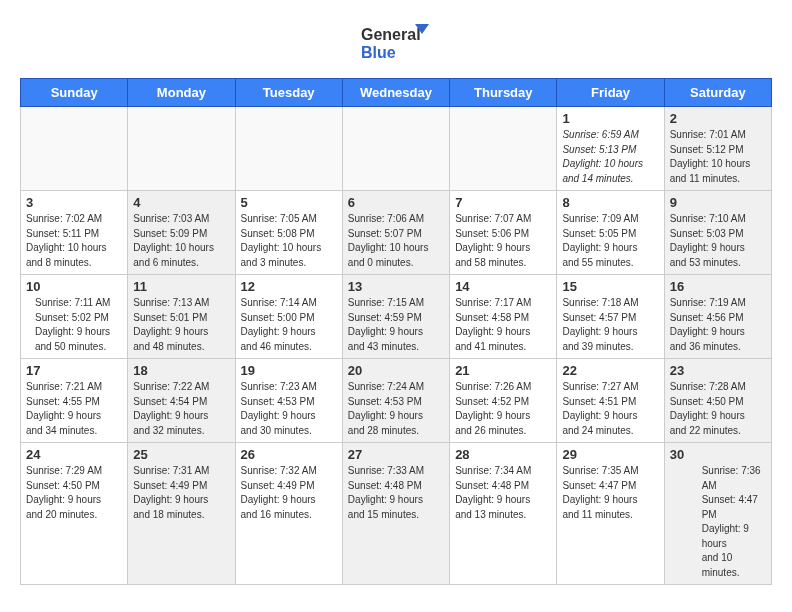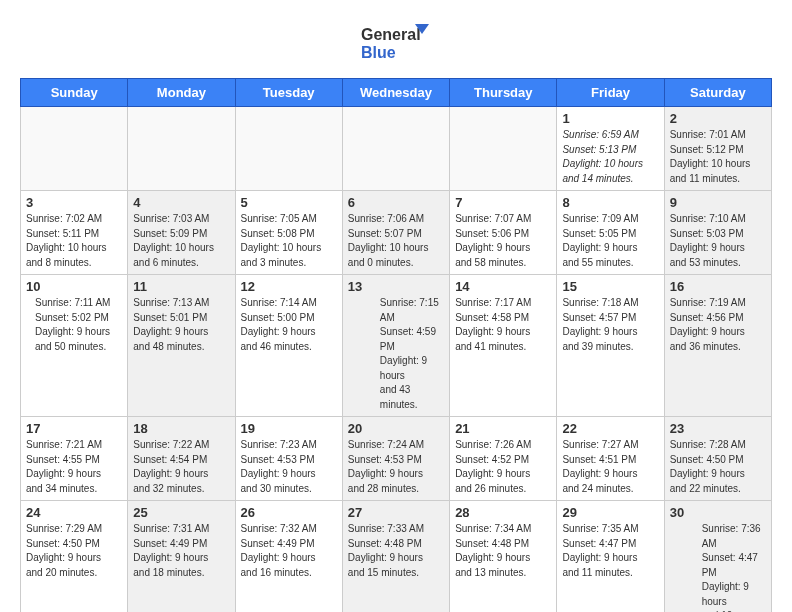--- a/index.html
+++ b/index.html
@@ -194,21 +194,21 @@
         </td>
         <td>
           <span class="day-number">12</span>
           <div class="day-info" style="white-space: pre-line;">Sunrise: 7:14 AM
 Sunset: 5:00 PM
 Daylight: 9 hours
 and 46 minutes.</div>
         </td>
         <td class="shaded">
           <span class="day-number">13</span>
-          <div class="day-info" style="white-space: pre-line; margin-left: 32px;">Sunrise: 7:15 AM
+          <div class="day-info" style="white-space: pre-line;">Sunrise: 7:15 AM
 Sunset: 4:59 PM
 Daylight: 9 hours
 and 43 minutes.</div>
         </td>
         <td>
           <span class="day-number">14</span>
           <div class="day-info" style="white-space: pre-line;">Sunrise: 7:17 AM
 Sunset: 4:58 PM
 Daylight: 9 hours
 and 41 minutes.</div>

